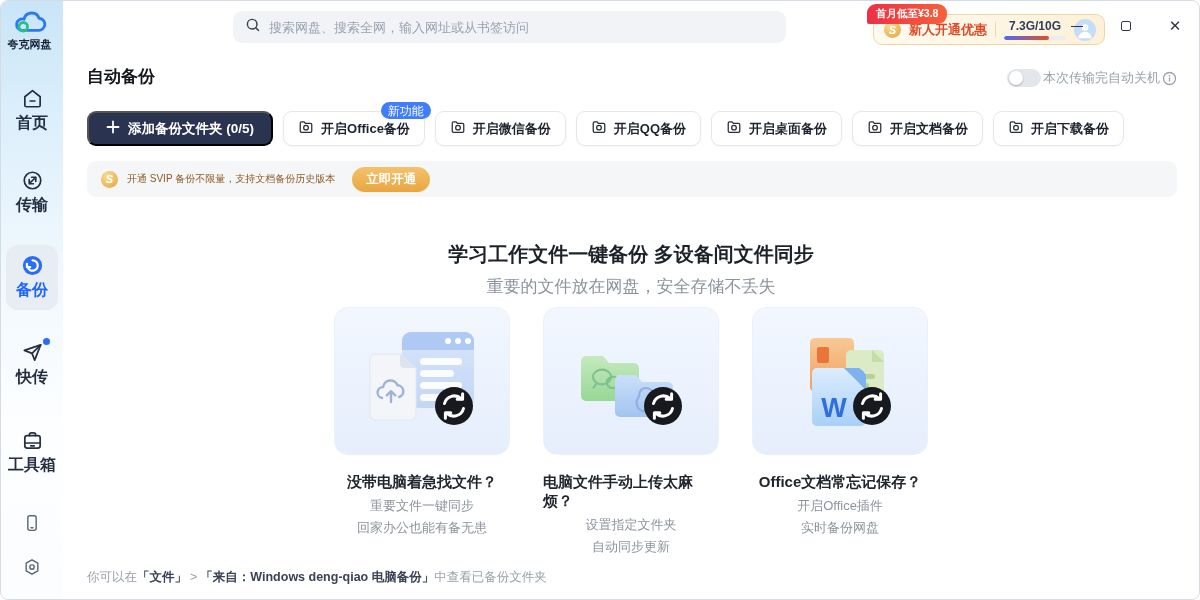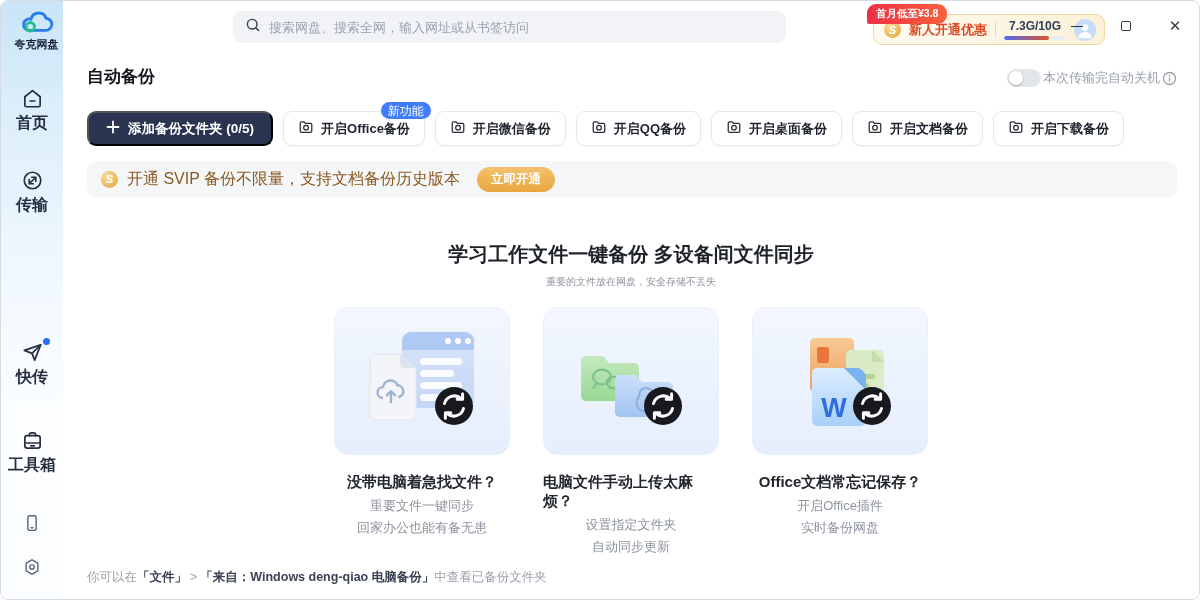--- a/index.html
+++ b/index.html
@@ -2,21 +2,21 @@
 <html><head>
 <meta charset="utf-8">
 <style>
   * { margin:0; padding:0; box-sizing:border-box; }
   html,body { width:1200px; height:600px; font-family:"Liberation Sans","DejaVu Sans",sans-serif; }
   .app { position:relative; width:1200px; height:600px; background:#fff; border:1px solid #d5dbe3; border-radius:8px; overflow:hidden; }
 
   
   .sidebar { position:absolute; left:0; top:0; width:62px; height:100%;
     background:linear-gradient(180deg,#c9e5f7 0%,#ddeffb 20%,#f0f8fe 45%,#fdfeff 72%,#fbfdff 100%); }
-  .logo { position:absolute; top:8px; left:7px; width:57px; text-align:center; }
+  .logo { position:absolute; top:8px; left:0; width:57px; text-align:center; }
   .logo svg { width:34px; height:27px; display:block; margin:0 auto; }
   .logo-label { font-size:11px; font-weight:800; color:#18223a; margin-top:1px; }
   .side-item { position:absolute; left:5px; width:52px; text-align:center; color:#262f42; cursor:pointer; }
   .side-item .ic { display:block; width:23px; height:23px; margin:0 auto 3px; }
   .side-item .lb { font-size:16px; font-weight:600; }
   .side-item.active { background:#e8ecf3; border-radius:12px; padding:9px 0; color:#1f66ff; }
   .side-item .dot { position:absolute; top:-3px; right:8px; width:7px; height:7px; border-radius:50%; background:#2a6cf6; }
   .side-icon-only { position:absolute; left:0; width:62px; text-align:center; color:#5b6575; cursor:pointer; }
   .side-icon-only svg { width:20px; height:20px; }
 
@@ -72,26 +72,26 @@
   .abtn-wrap { position:relative; }
   .abtn { display:inline-flex; align-items:center; gap:7px; height:35px; padding:0 14px; background:#fff;
     border:1px solid #e4e7ec; border-radius:9px; font-size:13px; font-weight:700; color:#1e232d;
     box-shadow:0 1px 2px rgba(20,30,60,.04); cursor:pointer; white-space:nowrap; }
   .abtn svg { width:16px; height:16px; color:#2a2f39; }
   .new-badge { position:absolute; top:-9px; right:-6px; background:#3f7dfb; color:#fff; font-size:12px; font-weight:400;
     padding:2.5px 7px; border-radius:9px; line-height:1; z-index:2; }
 
   .svip-banner { position:absolute; left:24px; right:22px; top:108px; height:36px; background:#f5f6f8; border-radius:9px;
     display:flex; align-items:center; padding:0 14px; gap:9px; }
-  .svip-text { font-size:16px; color:#8c5a22; }
+  .svip-text { font-size:10px; color:#8c5a22; }
   .svip-cta { margin-left:8px; padding:4px 14px; border-radius:20px; background:linear-gradient(180deg,#f3c26c,#e9a63f);
     color:#fff; font-size:12.5px; font-weight:700; cursor:pointer; }
 
   .hero-title { position:absolute; top:188px; left:0; right:0; text-align:center; font-size:20px; font-weight:800; color:#1d2129; }
-  .hero-sub { position:absolute; top:222px; left:0; right:0; text-align:center; font-size:10px; color:#8d939e; }
+  .hero-sub { position:absolute; top:222px; left:0; right:0; text-align:center; font-size:17px; color:#8d939e; }
 
   .cards { position:absolute; top:254px; left:0; right:0; display:flex; justify-content:center; gap:33px; }
   .card-col { width:176px; display:flex; flex-direction:column; align-items:center; }
   .card { width:176px; height:148px; border-radius:14px; background:linear-gradient(180deg,#f2f7ff,#e6eefc);
     border:1px solid #eaf1fc; display:flex; align-items:center; justify-content:center; }
   .card svg { width:132px; height:106px; }
   .card-title { margin-top:18px; font-size:15px; font-weight:700; color:#22262e; }
   .card-line { margin-top:7px; font-size:13px; color:#8d939e; line-height:14px; }
   .card-line + .card-line { margin-top:8px; }
 
@@ -128,20 +128,30 @@
     <div class="side-item" style="top:168px">
       <span class="ic">
         <svg viewBox="0 0 24 24" fill="none" stroke="currentColor" stroke-width="1.8" stroke-linecap="round" stroke-linejoin="round">
           <circle cx="12" cy="12" r="8.6"></circle>
           <path d="M8.6 15.4 15.4 8.6M11.2 8.6h4.2v4.2M12.8 15.4H8.6v-4.2"></path>
         </svg>
       </span>
       <div class="lb">传输</div>
     </div>
 
+    <div class="side-item active" style="top:244px">
+      <span class="ic">
+        <svg viewBox="0 0 24 24">
+          <circle cx="12" cy="12" r="10" fill="#2a6cf6"></circle>
+          <path d="M12 6.6a5.4 5.4 0 1 1-5.1 7" stroke="#fff" stroke-width="2.3" fill="none" stroke-linecap="round"></path>
+          <path d="M6.2 10.3v3.4h3.4" stroke="#fff" stroke-width="2.3" fill="none" stroke-linecap="round" stroke-linejoin="round"></path>
+        </svg>
+      </span>
+      <div class="lb">备份</div>
+    </div>
 
     <div class="side-item" style="top:340px">
       <span class="dot"></span>
       <span class="ic">
         <svg viewBox="0 0 24 24" fill="none" stroke="currentColor" stroke-width="1.8" stroke-linejoin="round" stroke-linecap="round">
           <path d="M3.5 9.8 20.5 4l-6.2 16-2.8-7.1L3.5 9.8z"></path>
           <path d="M20.5 4 11.5 12.9"></path>
         </svg>
       </span>
       <div class="lb">快传</div>

